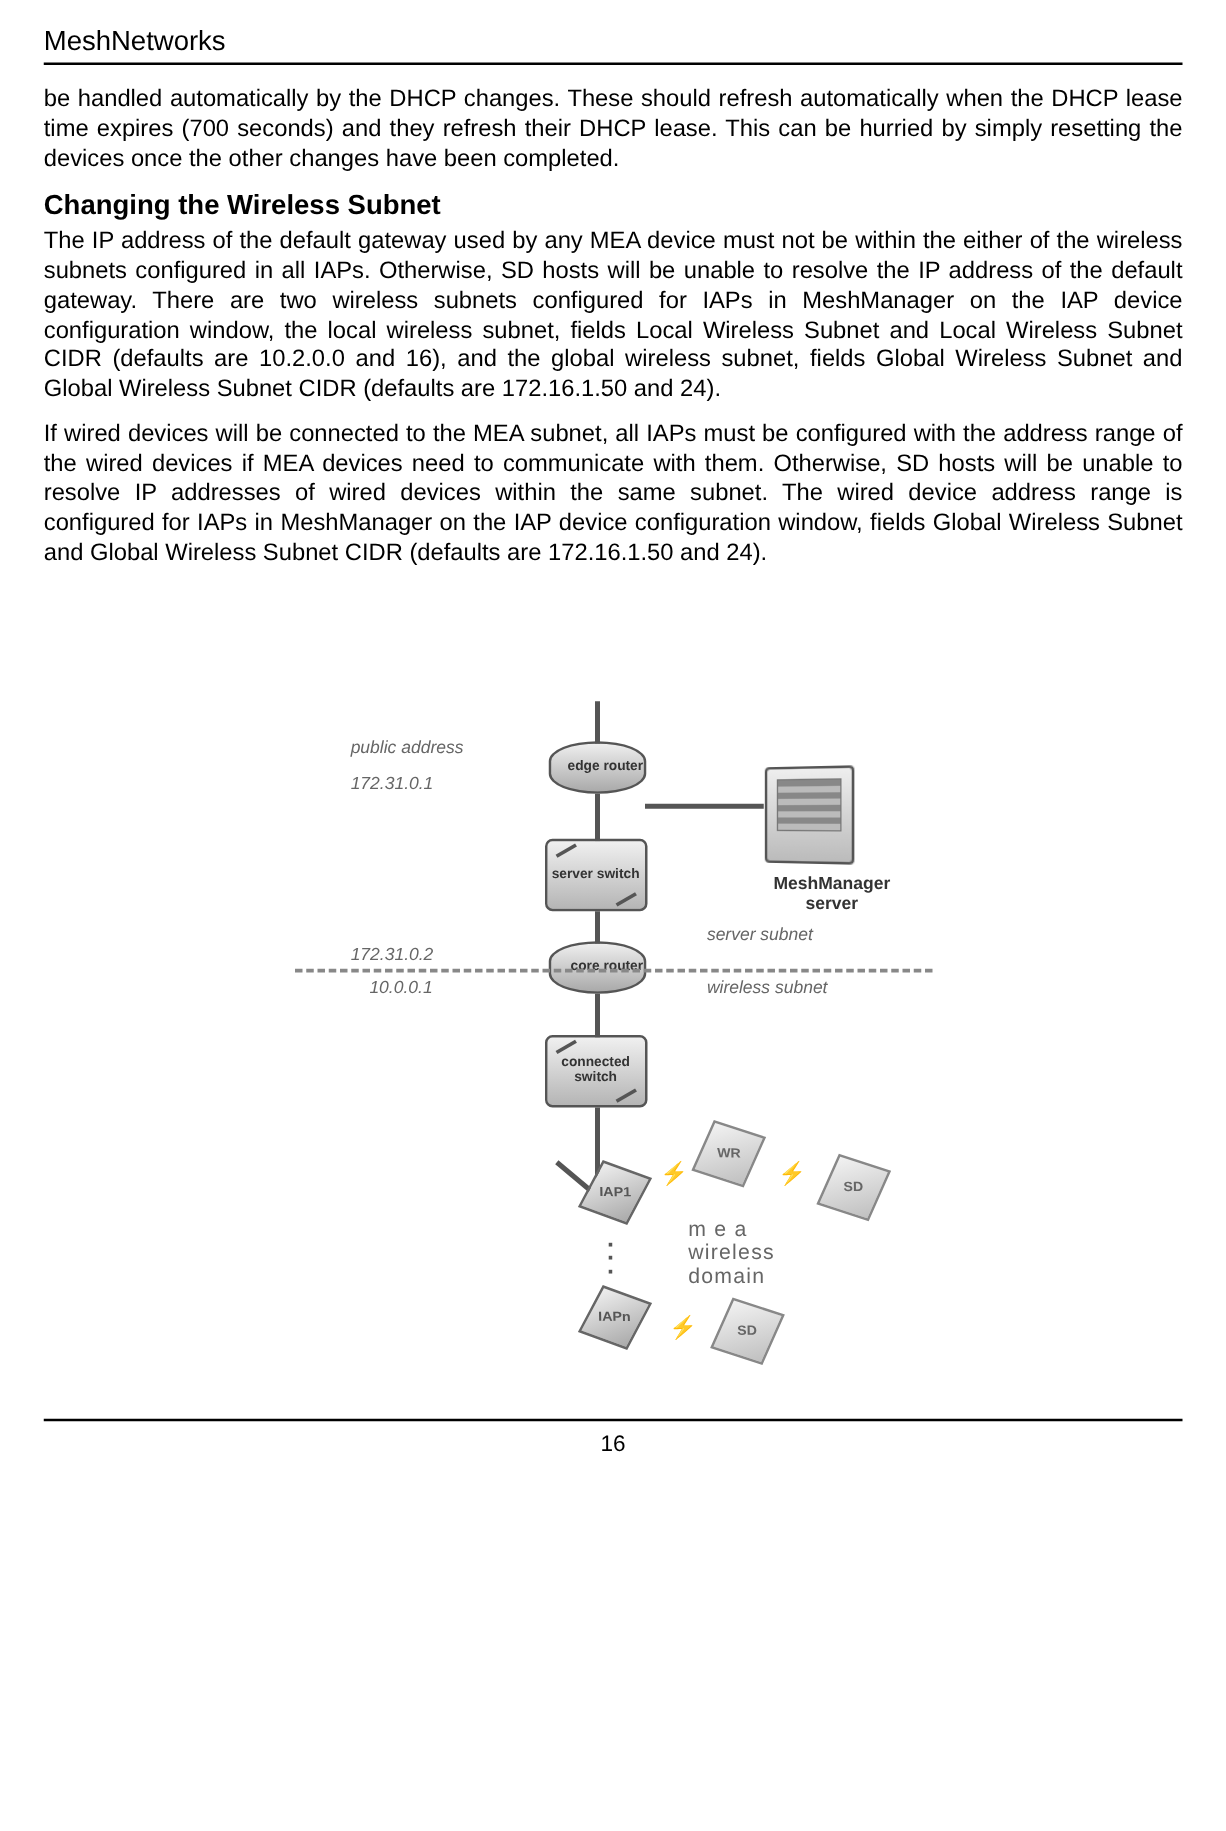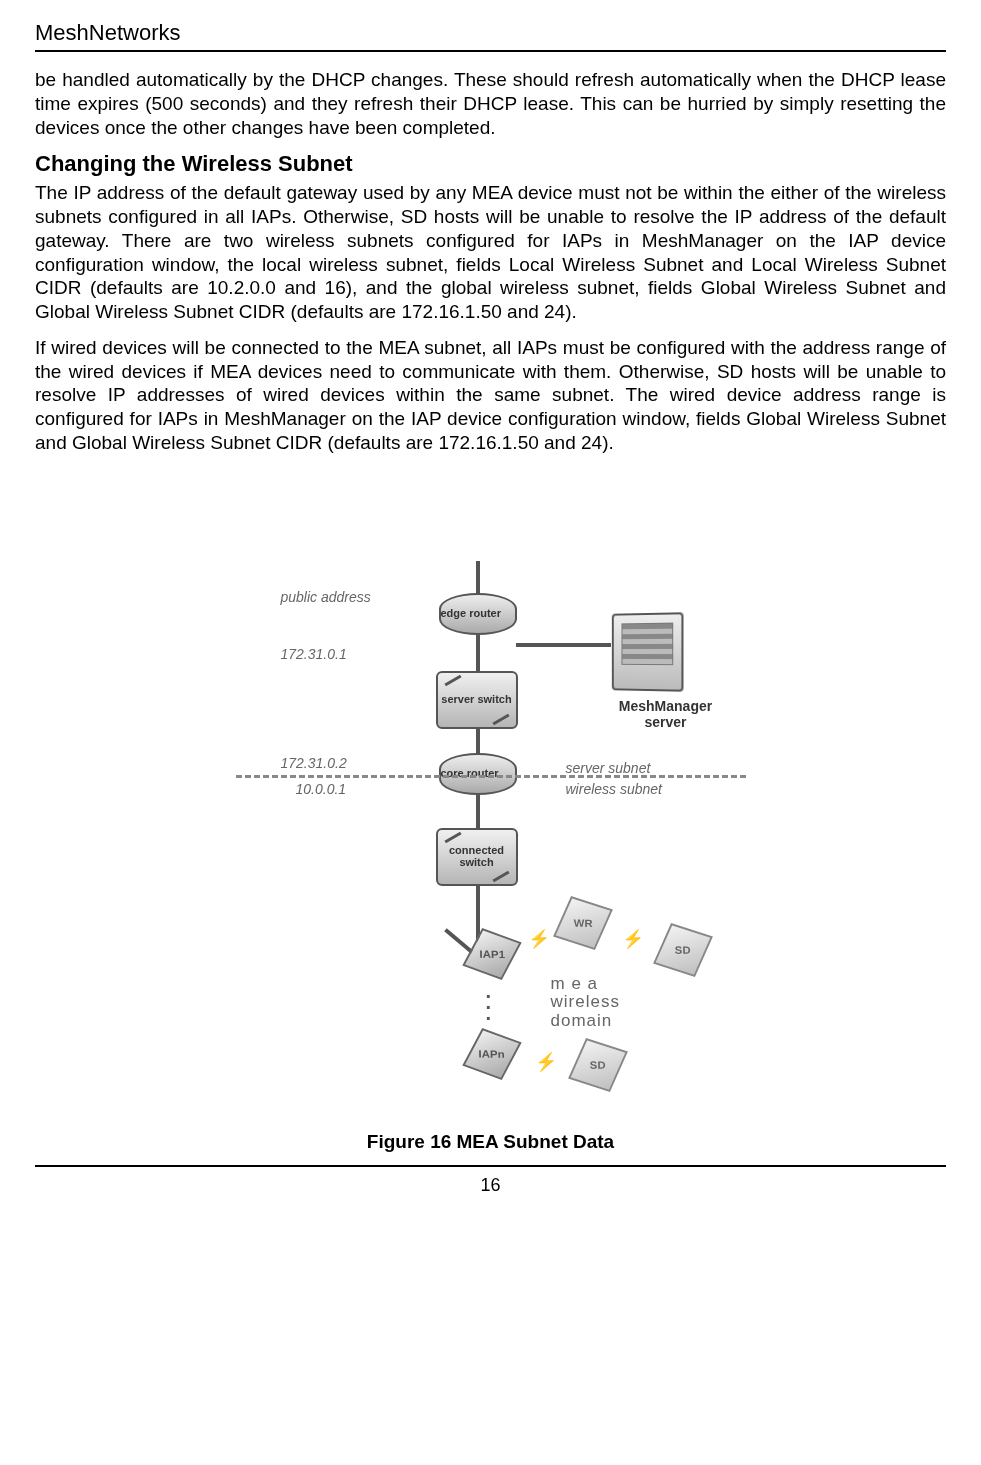--- a/index.html
+++ b/index.html
@@ -71,21 +71,21 @@
     .router-top { left: 228px; top: 110px; }
     .router-mid { left: 228px; top: 270px; }
     .router-body {
       width: 78px; height: 42px;
       background: linear-gradient(to bottom, #eee, #aaa);
       border: 2px solid #555;
       border-radius: 50% / 38%;
       position: relative;
       display: flex;
       align-items: center;
-      justify-content: flex-start;
+      justify-content: flex-end;
     }
     .router-body .lbl {
       font-size: 11px;
       font-weight: bold;
       text-align: center;
       color: #333;
       line-height: 1.0;
     }
     .switch-box { position: absolute; left: 225px; width: 88px; }
     .switch-1 { top: 188px; }
@@ -191,21 +191,21 @@
       text-align: left;
       line-height: 1.1;
       letter-spacing: 1px;
     }
   </style>
 </head>
 <body>
 
 <div class="header-title">MeshNetworks</div>
 
-<p class="para">be handled automatically by the DHCP changes.  These should refresh automatically when the DHCP lease time expires (500 seconds) and they refresh their DHCP lease.  This can be hurried by simply resetting the devices once the other changes have been completed.</p>
+<p class="para">be handled automatically by the DHCP changes.  These should refresh automatically when the DHCP lease time expires (700 seconds) and they refresh their DHCP lease.  This can be hurried by simply resetting the devices once the other changes have been completed.</p>
 
 <div class="section-heading">Changing the Wireless Subnet</div>
 
 <p class="para">The IP address of the default gateway used by any MEA device must not be within the either of the wireless subnets configured in all IAPs.  Otherwise, SD hosts will be unable to resolve the IP address of the default gateway.  There are two wireless subnets configured for IAPs in MeshManager on the IAP device configuration window, the local wireless subnet, fields Local Wireless Subnet and Local Wireless Subnet CIDR (defaults are 10.2.0.0 and 16), and the global wireless subnet, fields Global Wireless Subnet and Global Wireless Subnet CIDR (defaults are 172.16.1.50 and 24).</p>
 
 <p class="para">If wired devices will be connected to the MEA subnet, all IAPs must be configured with the address range of the wired devices if MEA devices need to communicate with them.  Otherwise, SD hosts will be unable to resolve IP addresses of wired devices within the same subnet.  The wired device address range is configured for IAPs in MeshManager on the IAP device configuration window, fields Global Wireless Subnet and Global Wireless Subnet CIDR (defaults are 172.16.1.50 and 24).</p>
 
 <div class="figure-wrap">
   <div class="diagram">
 
@@ -215,21 +215,21 @@
     <div class="vline" style="top:246px;height:26px;"></div>
     <div class="vline" style="top:312px;height:35px;"></div>
     <div class="vline" style="top:403px;height:56px;"></div>
 
     <div class="router-box router-top">
       <div class="router-body">
           <div class="lbl">edge router</div>
         </div>
     </div>
     <div class="label-txt italic" style="left:70px;top:106px;">public address</div>
-    <div class="label-txt italic" style="left:70px;top:135px;margin-top:28px;">172.31.0.1</div>
+    <div class="label-txt italic" style="left:70px;top:135px;">172.31.0.1</div>
 
     <div class="hl" style="left:305px;top:160px;width:95px;"></div>
 
     <div class="switch-box switch-1">
       <div class="switch-body">
           <div class="lbl">server switch</div>
         </div>
     </div>
 
     <div class="server"></div>
@@ -237,21 +237,21 @@
 
     <div class="router-box router-mid">
       <div class="router-body">
           <div class="lbl">core router</div>
         </div>
     </div>
     <div class="label-txt italic" style="left:70px;top:272px;">172.31.0.2</div>
     <div class="label-txt italic" style="left:85px;top:298px;">10.0.0.1</div>
 
     <div class="dash-line"></div>
-    <div class="label-txt italic" style="left:355px;top:277px;">server subnet</div>
+    <div class="label-txt italic" style="left:355px;top:256px;">server subnet</div>
     <div class="label-txt italic" style="left:355px;top:298px;">wireless subnet</div>
 
     <div class="switch-box switch-2">
       <div class="switch-body">
           <div class="lbl">connected switch</div>
         </div>
     </div>
 
     <div class="hl" style="left:230px;top:457px;width:38px;transform:rotate(40deg);"></div>
     <div class="iap" style="left:260px;top:450px;">
@@ -276,16 +276,15 @@
 
     <div class="cube" style="left:365px;top:560px;">
       <div class="t">SD</div>
     </div>
     <div class="bolt" style="left:325px;top:568px;">⚡</div>
 
     <div class="wd-lbl" style="left:340px;top:492px;width:100px;">m e a wireless domain</div>
 
   </div>
 
-  <div class="figure-caption">Figure 16       MEA Subnet Data</div>
 </div>
 
 <div class="footer-line">16</div>
 
 </body></html>

